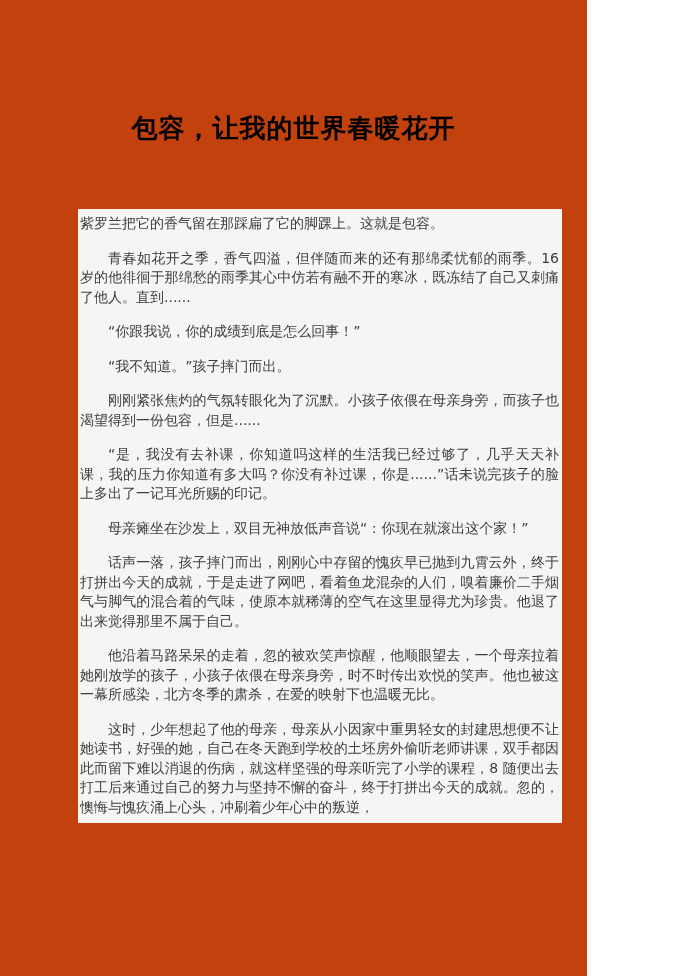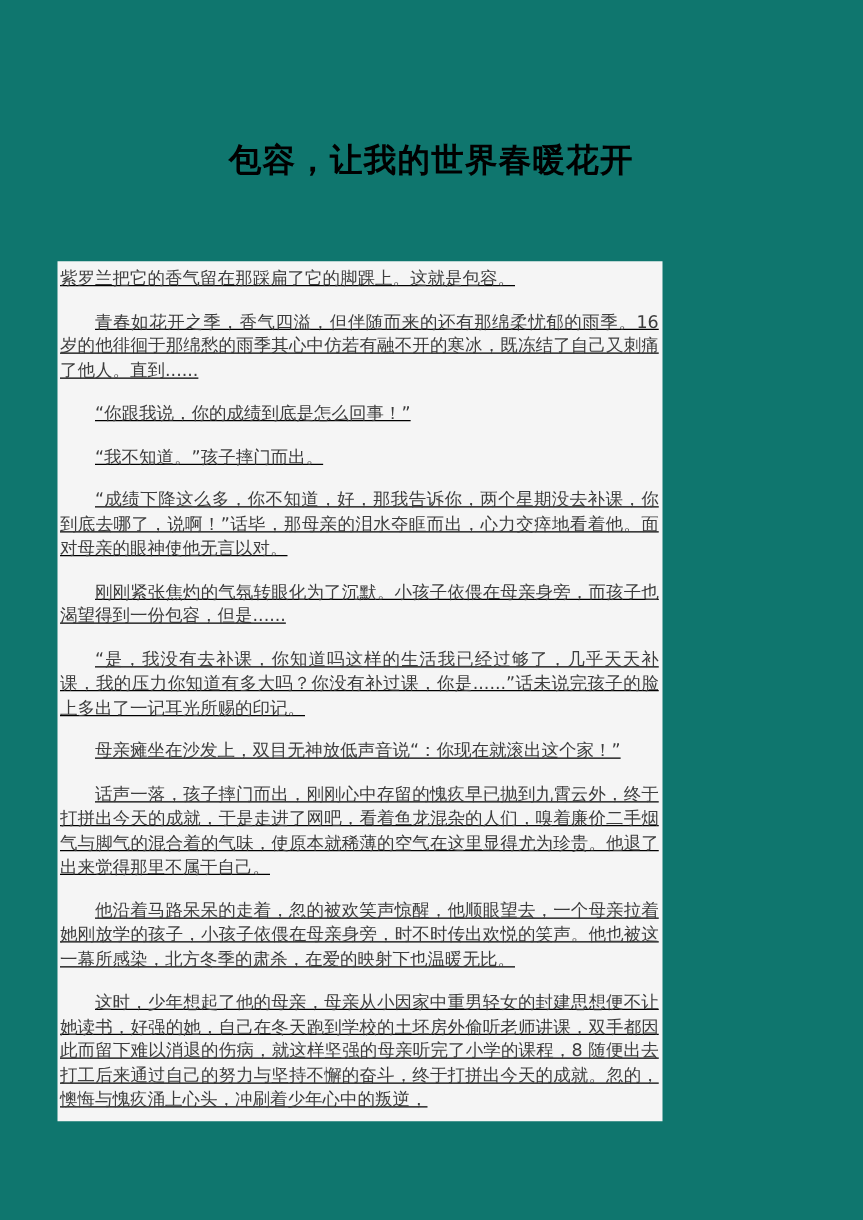--- a/index.html
+++ b/index.html
@@ -3,44 +3,43 @@
 <meta charset="utf-8">
 <style>
   html, body {
     margin: 0;
     padding: 0;
     background: #ffffff;
     font-family: "DejaVu Sans", sans-serif;
   }
   .page {
     position: relative;
-    width: 690px;
+    width: 587px;
     height: 976px;
-    background: #0f766e;
+    background: #c2410c;
     overflow: hidden;
   }
   .essay-title {
     margin: 0;
     padding-top: 111px;
     text-align: center;
     font-family: "Liberation Serif", "DejaVu Serif", serif;
     font-weight: bold;
     font-size: 26px;
     line-height: 36px;
     color: #000000;
     letter-spacing: 1px;
   }
   .content-box {
     box-sizing: border-box;
     margin-top: 62px;
-    margin-left: 46px;
+    margin-left: 78px;
     width: 484px;
     background: #f5f5f5;
     padding: 5px 3px 6px 2px;
-    text-decoration: underline;
   }
   .content-box p {
     margin: 15px 0;
     font-size: 14px;
     line-height: 19.5px;
     color: #3d3d3d;
     text-align: justify;
     text-indent: 2em;
     word-break: break-all;
   }
@@ -55,21 +54,20 @@
 
 <div class="page">
 
   <h1 class="essay-title">包容，让我的世界春暖花开</h1>
 
   <div class="content-box">
     <p class="no-indent">紫罗兰把它的香气留在那踩扁了它的脚踝上。这就是包容。</p>
     <p>青春如花开之季，香气四溢，但伴随而来的还有那绵柔忧郁的雨季。16 岁的他徘徊于那绵愁的雨季其心中仿若有融不开的寒冰，既冻结了自己又刺痛了他人。直到......</p>
     <p>“你跟我说，你的成绩到底是怎么回事！”</p>
     <p>“我不知道。”孩子摔门而出。</p>
-    <p>“成绩下降这么多，你不知道，好，那我告诉你，两个星期没去补课，你到底去哪了，说啊！”话毕，那母亲的泪水夺眶而出，心力交瘁地看着他。面对母亲的眼神使他无言以对。</p>
     <p>刚刚紧张焦灼的气氛转眼化为了沉默。小孩子依偎在母亲身旁，而孩子也渴望得到一份包容，但是......</p>
     <p>“是，我没有去补课，你知道吗这样的生活我已经过够了，几乎天天补课，我的压力你知道有多大吗？你没有补过课，你是......”话未说完孩子的脸上多出了一记耳光所赐的印记。</p>
     <p>母亲瘫坐在沙发上，双目无神放低声音说“：你现在就滚出这个家！”</p>
     <p>话声一落，孩子摔门而出，刚刚心中存留的愧疚早已抛到九霄云外，终于打拼出今天的成就，于是走进了网吧，看着鱼龙混杂的人们，嗅着廉价二手烟气与脚气的混合着的气味，使原本就稀薄的空气在这里显得尤为珍贵。他退了出来觉得那里不属于自己。</p>
     <p>他沿着马路呆呆的走着，忽的被欢笑声惊醒，他顺眼望去，一个母亲拉着她刚放学的孩子，小孩子依偎在母亲身旁，时不时传出欢悦的笑声。他也被这一幕所感染，北方冬季的肃杀，在爱的映射下也温暖无比。</p>
     <p>这时，少年想起了他的母亲，母亲从小因家中重男轻女的封建思想便不让她读书，好强的她，自己在冬天跑到学校的土坯房外偷听老师讲课，双手都因此而留下难以消退的伤病，就这样坚强的母亲听完了小学的课程，8 随便出去打工后来通过自己的努力与坚持不懈的奋斗，终于打拼出今天的成就。忽的，懊悔与愧疚涌上心头，冲刷着少年心中的叛逆，</p>
   </div>
 
 </div>
 

